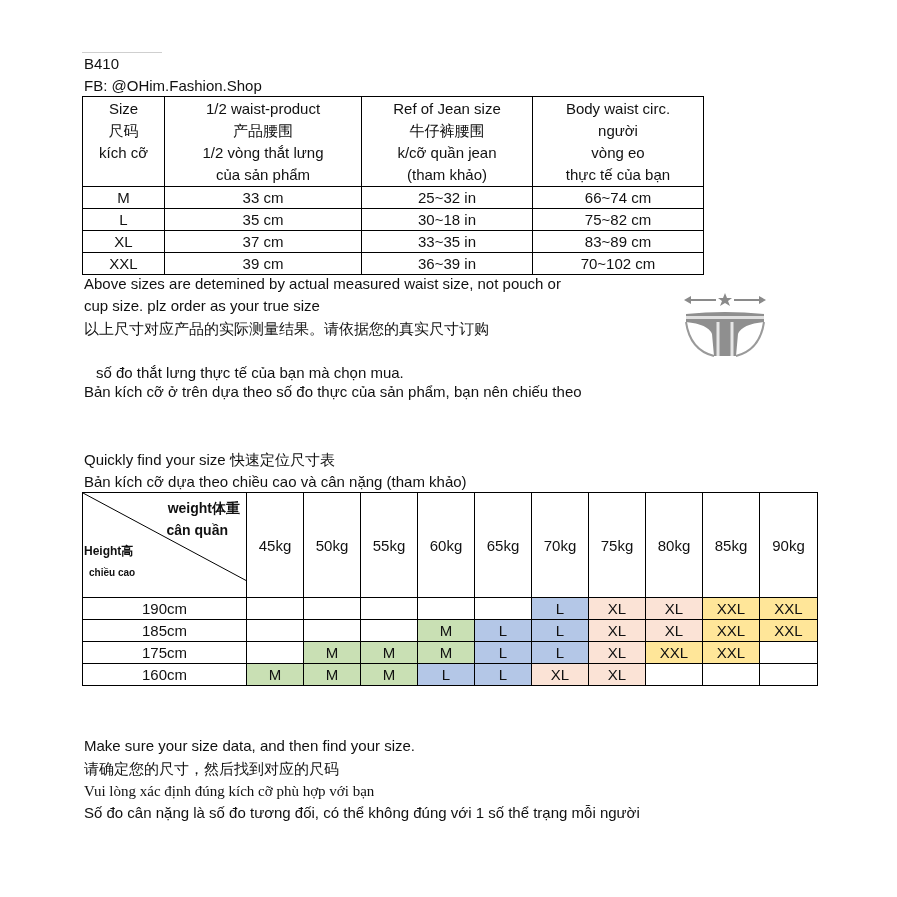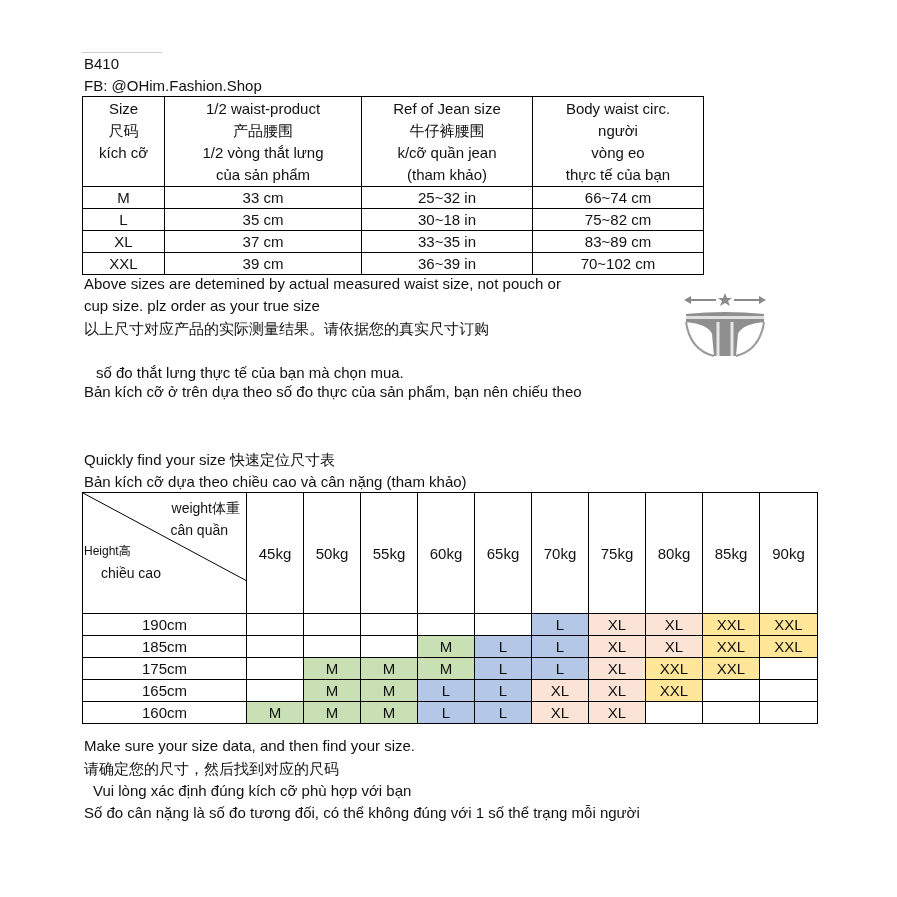--- a/index.html
+++ b/index.html
@@ -12,26 +12,26 @@
   table { border-collapse: collapse; position: absolute; table-layout: fixed; }
   td, th { border: 1px solid #000; text-align: center; padding: 0; font-weight: normal; font-size: 15px; }
 
   #t1 { left: 82px; top: 96px; width: 621px; }
   #t1 th { line-height: 22px; vertical-align: top; padding-top: 1px; }
   #t1 td { height: 21px; line-height: 21px; }
 
   #t2 { left: 82px; top: 492px; width: 735px; }
   #t2 th.wt { height: 88px; }
   #t2 td { height: 21px; line-height: 21px; }
-  .diag { position: relative; height: 88px; padding: 16px; overflow: hidden; }
+  .diag { position: relative; height: 88px; padding: 8px; overflow: hidden; font-weight: bold; }
   .diag svg { position: absolute; left: 0; top: 0; }
   .diag .w1 { position: absolute; right: 6px; top: 4px; line-height: 22px; font-size: 14px; }
   .diag .w2 { position: absolute; right: 18px; top: 26px; line-height: 22px; font-size: 14px; }
   .diag .h1 { position: absolute; left: 1px; top: 47px; line-height: 22px; font-size: 12px; }
-  .diag .h2 { position: absolute; left: 18px; top: 69px; line-height: 22px; font-size: 14px; }
+  .diag .h2 { position: absolute; left: 6px; top: 69px; line-height: 22px; font-size: 10px; }
 
   .icon-brief { left: 682px; top: 290px; width: 86px; height: 72px; }
 </style>
 </head>
 <body>
 
 <div class="abs topline"></div>
 <div class="abs line" style="left:84px;top:53px;">B410</div>
 <div class="abs line" style="left:84px;top:75px;">FB: @OHim.Fashion.Shop</div>
 
@@ -196,44 +196,31 @@
         <td style="background: rgb(201, 224, 180);">M</td>
         <td style="background: rgb(201, 224, 180);">M</td>
         <td style="background: rgb(180, 199, 231);">L</td>
         <td style="background: rgb(180, 199, 231);">L</td>
         <td style="background: rgb(251, 227, 214);">XL</td>
         <td style="background: rgb(255, 230, 153);">XXL</td>
         <td style="background: rgb(255, 230, 153);">XXL</td>
         <td></td>
       </tr>
       <tr>
-        <td>165cm</td>
-        <td></td>
-        <td style="background: rgb(201, 224, 180);">M</td>
-        <td style="background: rgb(201, 224, 180);">M</td>
-        <td style="background: rgb(180, 199, 231);">L</td>
-        <td style="background: rgb(180, 199, 231);">L</td>
-        <td style="background: rgb(251, 227, 214);">XL</td>
-        <td style="background: rgb(251, 227, 214);">XL</td>
-        <td style="background: rgb(255, 230, 153);">XXL</td>
-        <td></td>
-        <td></td>
-      </tr>
-      <tr>
         <td>160cm</td>
         <td style="background: rgb(201, 224, 180);">M</td>
         <td style="background: rgb(201, 224, 180);">M</td>
         <td style="background: rgb(201, 224, 180);">M</td>
         <td style="background: rgb(180, 199, 231);">L</td>
         <td style="background: rgb(180, 199, 231);">L</td>
         <td style="background: rgb(251, 227, 214);">XL</td>
         <td style="background: rgb(251, 227, 214);">XL</td>
         <td></td>
         <td></td>
         <td></td>
       </tr>
     </tbody>
 </table>
 
 <div class="abs line" style="left:84px;top:735px;">Make sure your size data, and then find your size.</div>
 <div class="abs line" style="left:84px;top:758px;">请确定您的尺寸，然后找到对应的尺码</div>
-<div class="abs line" style="left:93px;top:780px;">Vui lòng xác định đúng kích cỡ phù hợp với bạn</div>
+<div class="abs line" style="left:84px;top:780px;font-family:Liberation Serif, serif;">Vui lòng xác định đúng kích cỡ phù hợp với bạn</div>
 <div class="abs line" style="left:84px;top:802px;">Số đo cân nặng là số đo tương đối, có thể không đúng với 1 số thể trạng mỗi người</div>
 
 </body></html>

